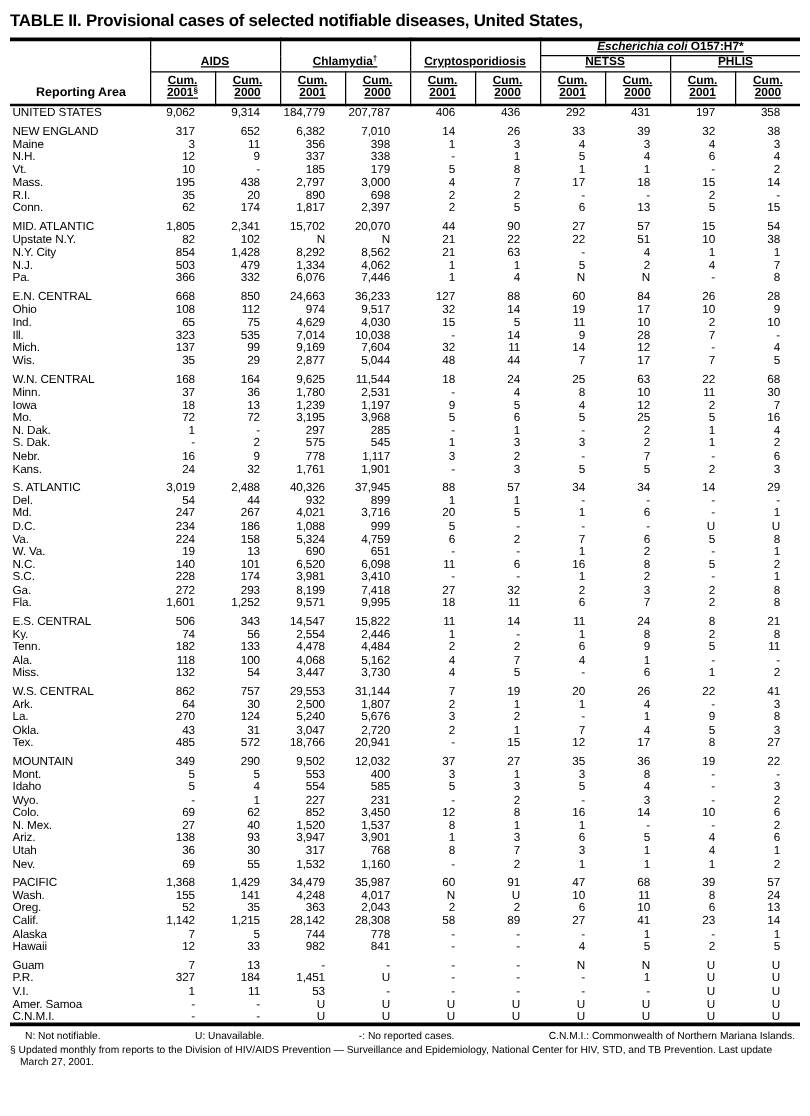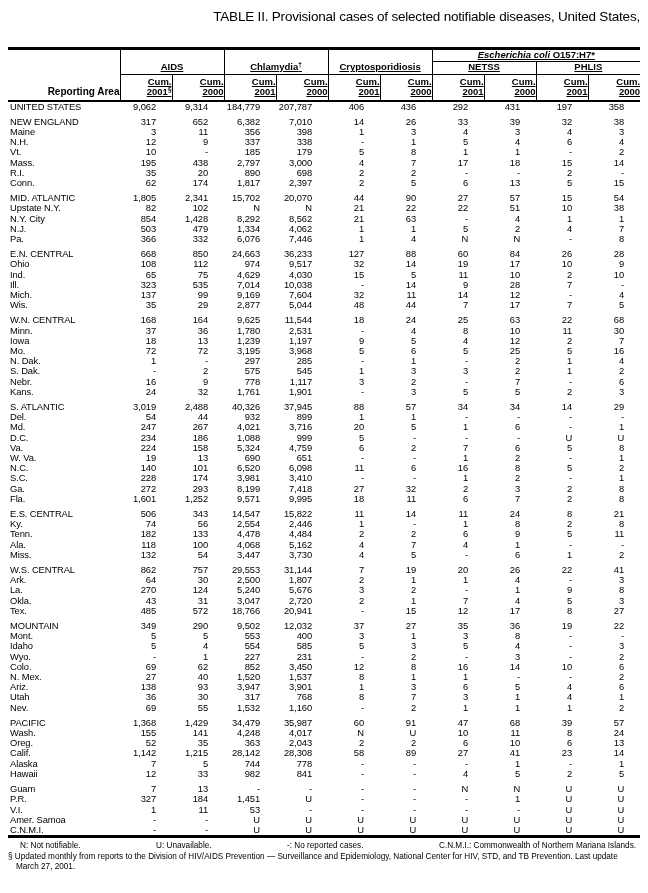--- a/index.html
+++ b/index.html
@@ -3,33 +3,33 @@
 <meta charset="utf-8">
 <style>
   html, body { margin: 0; padding: 0; background: #fff; }
   body {
     width: 648px; height: 893px; overflow: hidden;
     font-family: "Liberation Sans", sans-serif; color: #000;
     -webkit-font-smoothing: antialiased;
   }
   .page { padding: 9px 8px 0 8px; }
   .title {
-    text-align: right; font-weight: normal; font-size: 13.5px;
-    line-height: 15.5px; margin-bottom: 22px; letter-spacing: -0.2px;
+    text-align: left; font-weight: bold; font-size: 13.5px;
+    line-height: 15.5px; margin-bottom: 5px; letter-spacing: -0.2px;
   }
   table.main {
     width: 100%; border-collapse: collapse; table-layout: fixed;
     border-top: 3px solid #000; border-bottom: 3px solid #000;
   }
   thead { border-bottom: 2px solid #000; }
   thead th { font-weight: bold; padding: 0; font-size: 9.5px; line-height: 10.5px; }
   th.grp { border-bottom: 1px solid #000; vertical-align: bottom; padding-bottom: 1px; }
   th.bl { border-left: 1px solid #000; text-decoration: underline; }
-  th.area-h { text-align: right; vertical-align: bottom; font-size: 10px; padding: 0 0 2px 2px; }
-  th.cum { padding: 2px 0 2px 0; vertical-align: top; text-align: right; }
+  th.area-h { text-align: center; vertical-align: bottom; font-size: 10px; padding: 0 0 2px 2px; }
+  th.cum { padding: 2px 0 2px 0; vertical-align: top; }
   th sup, td sup { font-size: 6.5px; vertical-align: 3px; line-height: 0; }
   tbody td {
     font-size: 9.4px; line-height: 10.2px; height: 10.2px; padding: 0;
     white-space: nowrap; overflow: hidden; letter-spacing: -0.1px;
   }
   td.area { text-align: left; padding-left: 2px; }
   td.num { text-align: right; padding-right: 16px; }
   tr.group-start td { padding-top: 5px; }
   .footnotes { font-size: 8.2px; line-height: 9.7px; margin-top: 3px; }
   .legend { display: flex; justify-content: space-between; padding: 0 4px 1px 0; }

